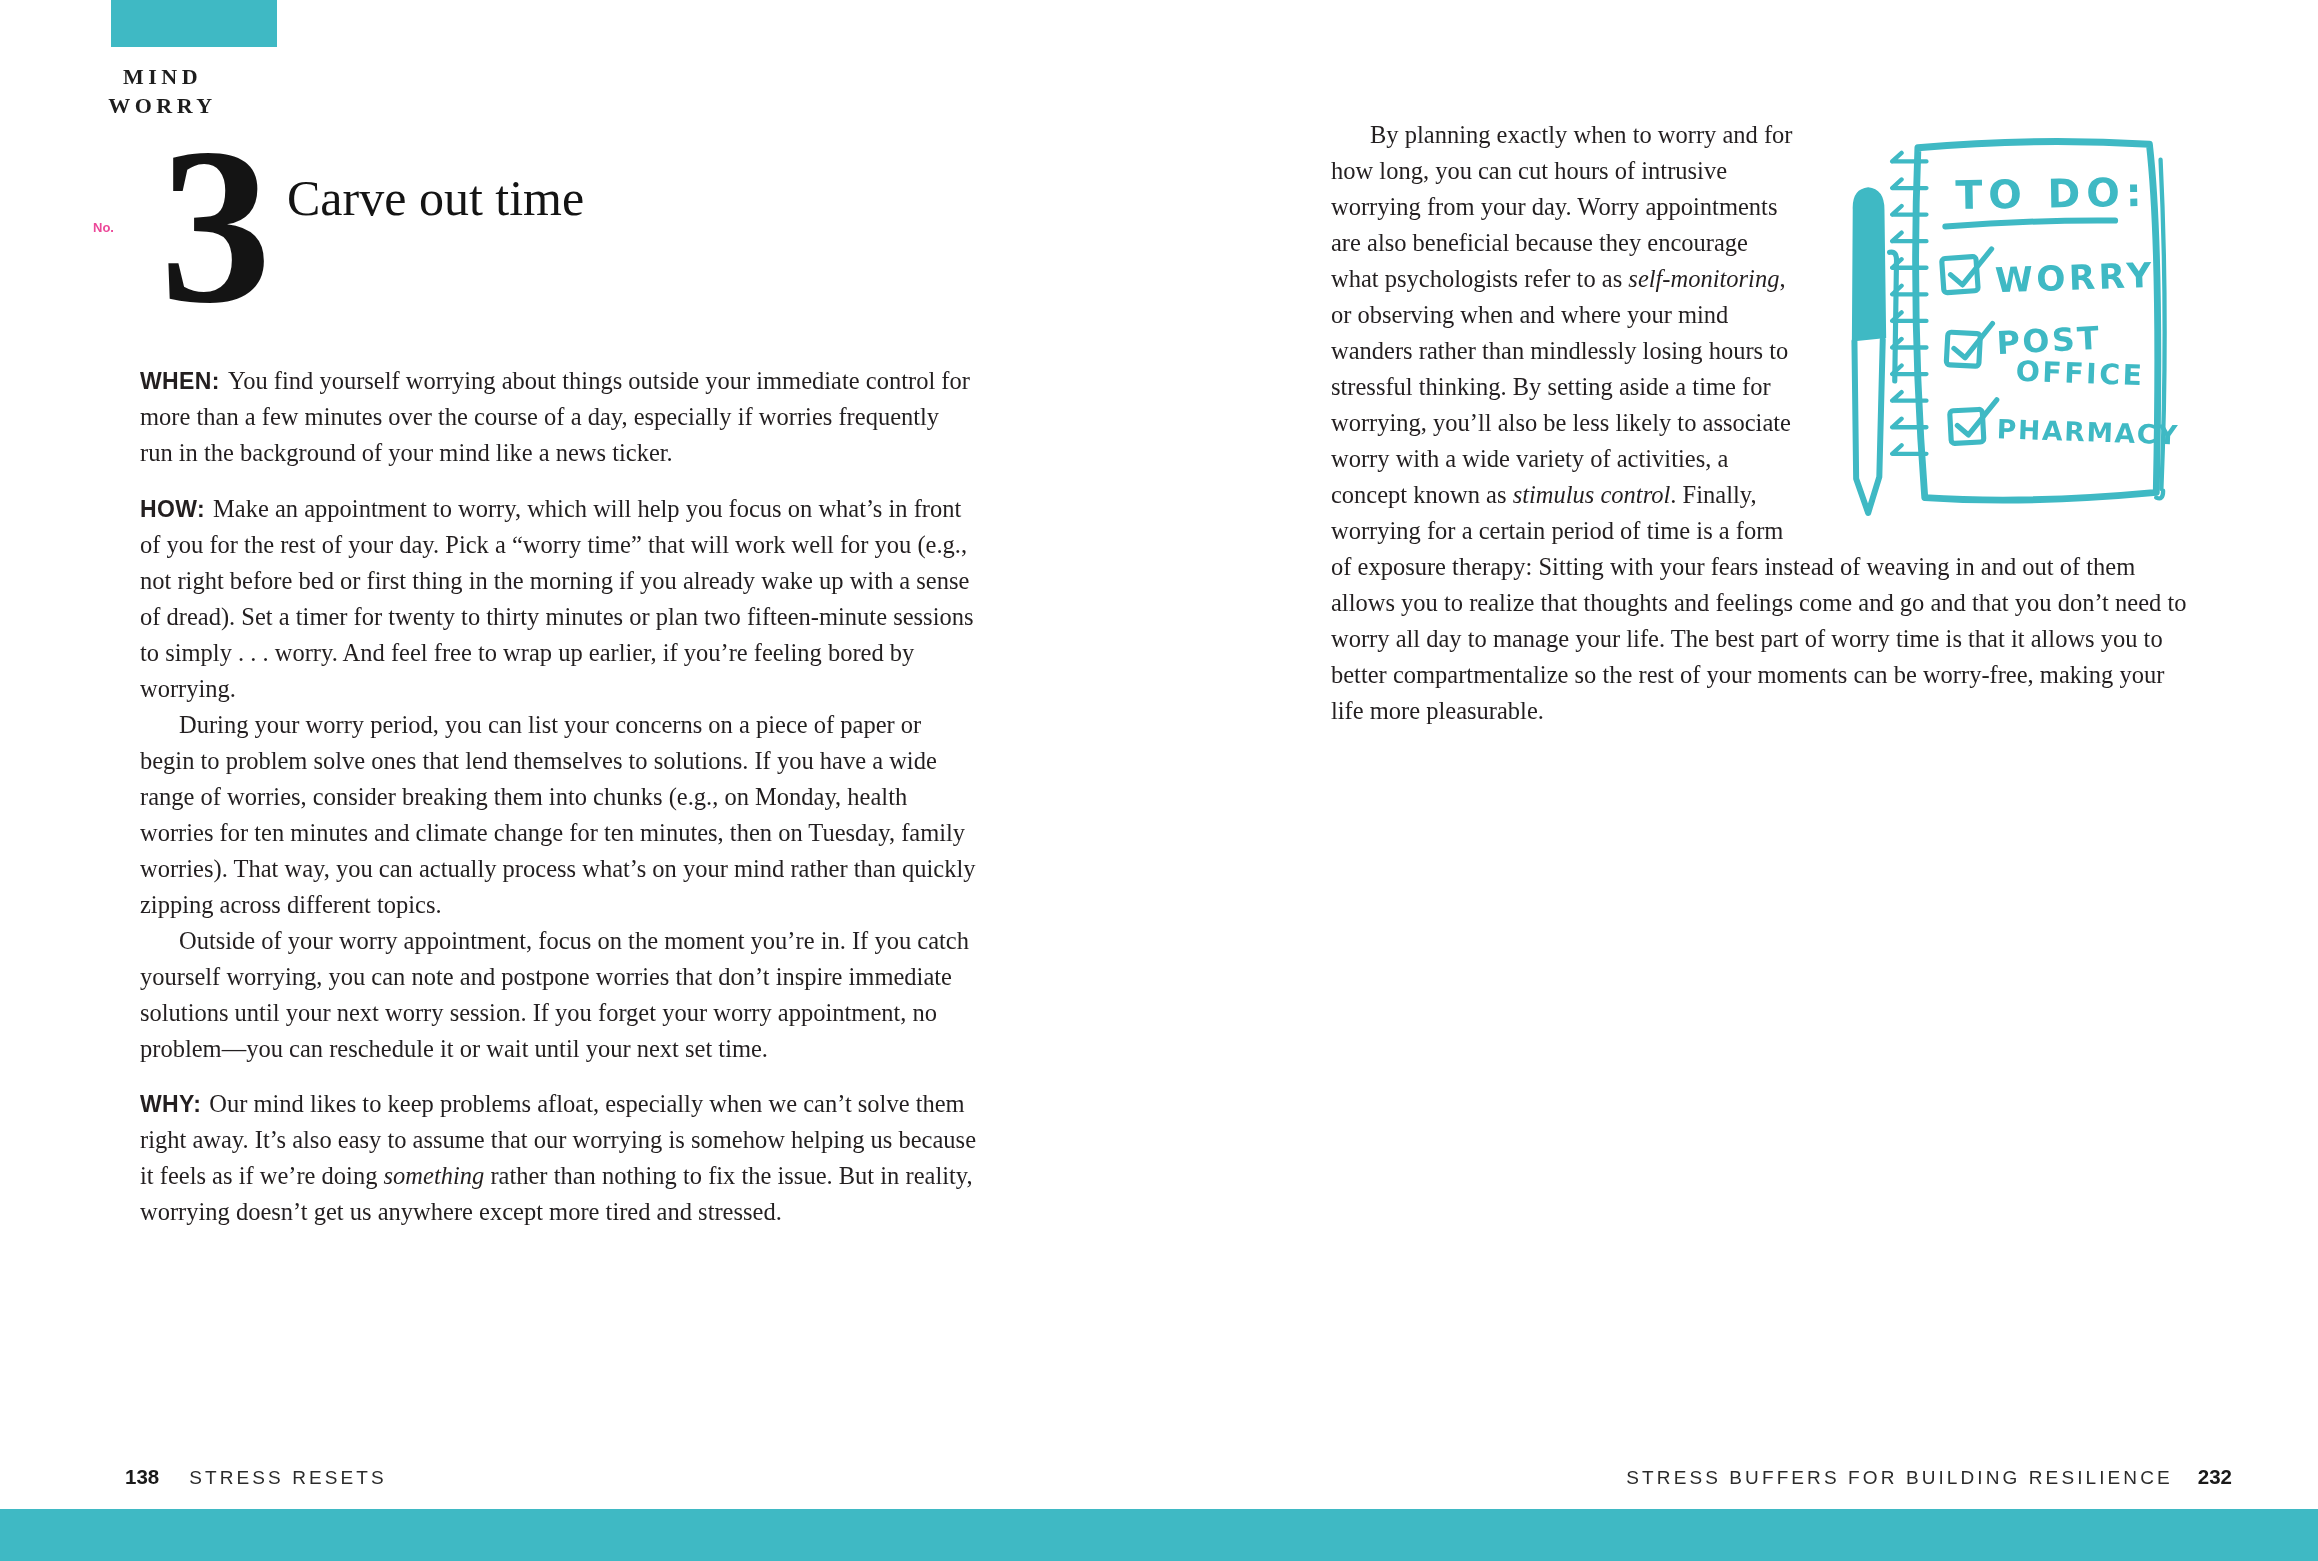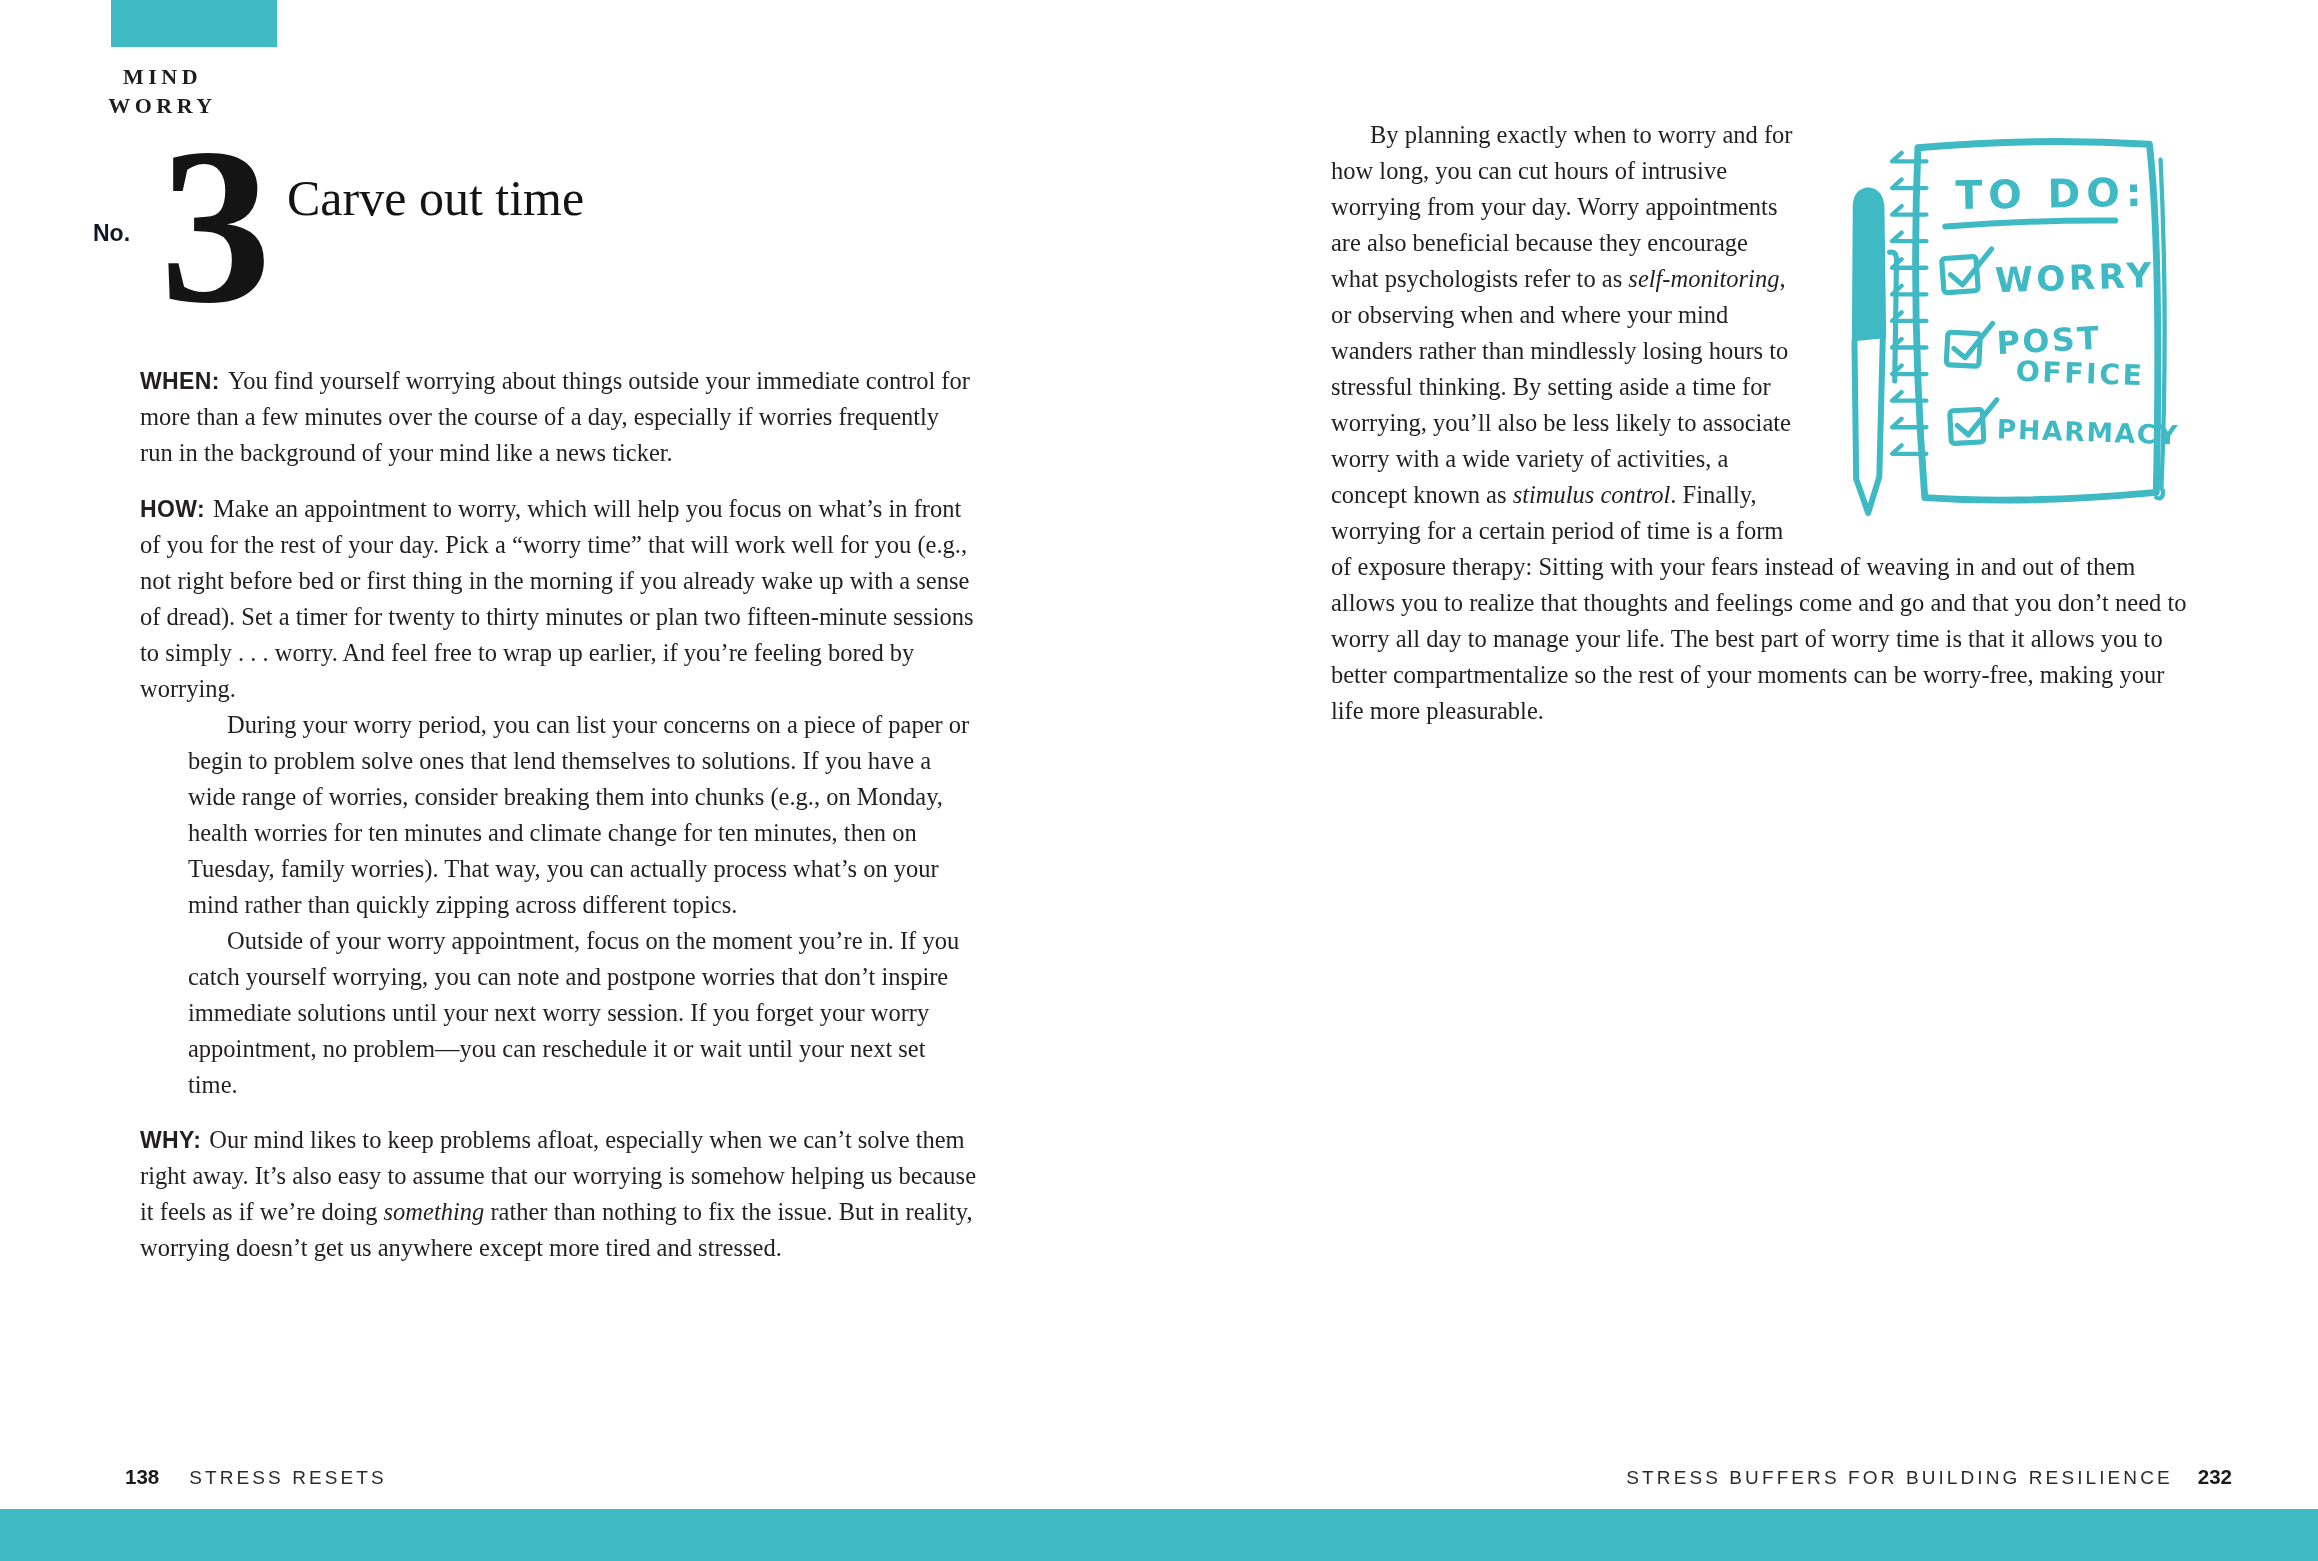--- a/index.html
+++ b/index.html
@@ -10,40 +10,40 @@
   
   .teal-tab{position:absolute;left:111px;top:0;width:166px;height:47px;background:#3fb9c4;}
   .category{
     position:absolute;left:82px;top:62px;width:161px;text-align:center;
     font-family:"Liberation Serif", serif;font-size:22px;line-height:29px;
     letter-spacing:4.5px;font-weight:600;color:#1d1d1d;
   }
   
   .no-label{
     position:absolute;left:93px;top:220px;
-    font-family:"Liberation Sans", sans-serif;font-size:23px;font-weight:600;color:#0f172a;
+    font-family:"Liberation Sans", sans-serif;font-size:13px;font-weight:600;color:#ec4899;
   }
   .big-number{
     position:absolute;left:136px;top:114px;width:156px;text-align:center;
     font-family:"Liberation Serif", serif;font-weight:700;font-size:223px;line-height:223px;
     letter-spacing:-3.6px;color:#141414;
   }
   .page-title{
     position:absolute;left:287px;top:164px;
     font-family:"Liberation Serif", serif;font-size:50px;line-height:68px;
     letter-spacing:0px;color:#141414;
   }
   
   .body-col{
     position:absolute;left:140px;top:363px;width:836px;
     font-size:24.5px;line-height:36px;text-align:left;
   }
   .body-col p{margin:0;}
   .body-col p.gap{margin-top:19.6px;}
-  .body-col p.ind{text-indent:39px;margin-left:48px;}
+  .body-col p.ind{text-indent:39px;}
   .sec-label{
     font-family:"Liberation Sans", sans-serif;font-weight:700;letter-spacing:0.4px;
     font-size:23px;margin-right:8px;
   }
   .it{font-style:italic;}
   .right-col{
     position:absolute;left:1331px;top:117px;width:861px;
     font-size:24.5px;line-height:36px;
   }
   .right-col p{margin:0;text-indent:39px;}

